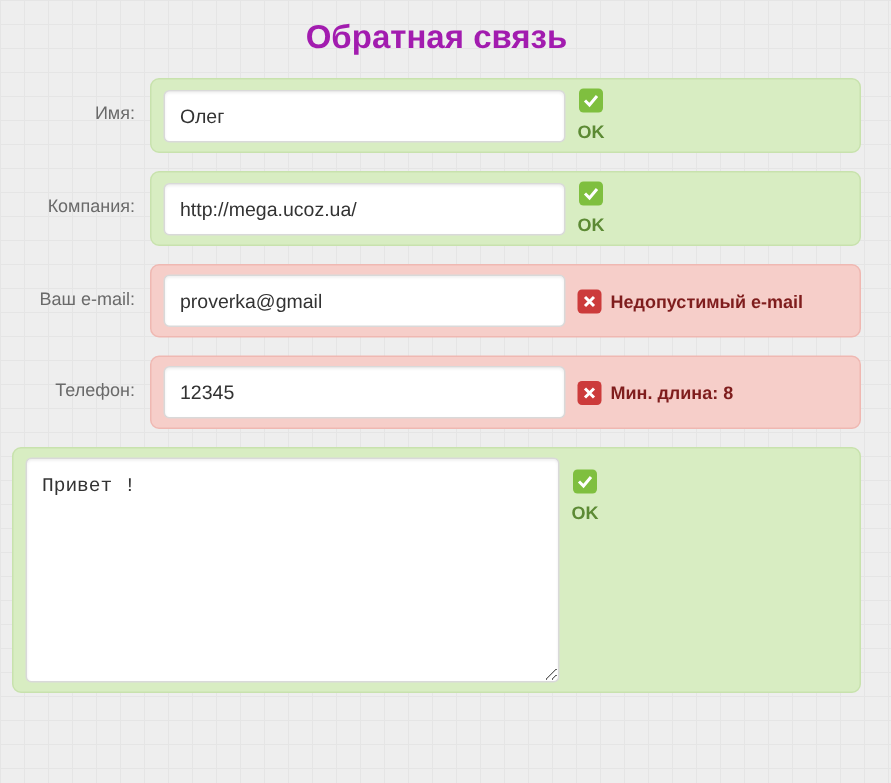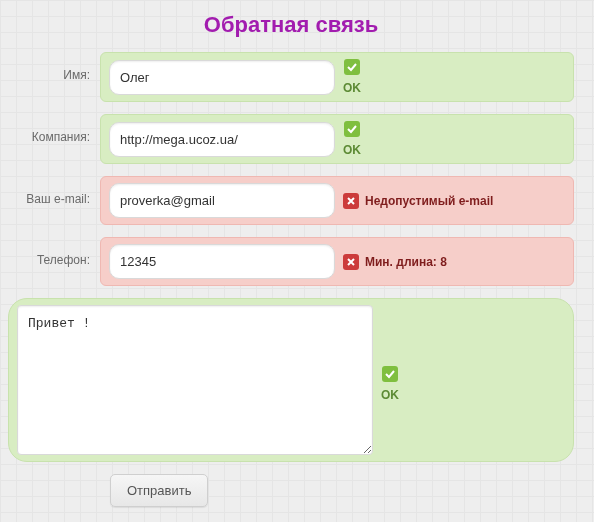--- a/index.html
+++ b/index.html
@@ -38,34 +38,34 @@
     padding-right: 10px;
   }
   .field-box {
     flex: 1;
     border-radius: 6px;
     padding: 6px 8px;
     display: flex;
     align-items: center;
     gap: 8px;
   }
-  .field-box.ta { align-items: center; border-radius: 19px; }
+  .field-box.ta { align-items: flex-start; }
   .ok-box { background: #d8edc2; border: 1px solid #c8e2ad; }
   .err-box { background: #f6cec9; border: 1px solid #efb8b2; }
   .input, .textarea {
     font-size: 13px;
     color: #333;
     background: #fff;
     border: 1px solid #d9d9d9;
     border-radius: 4px;
     padding: 9px 10px;
     box-shadow: inset 0 1px 2px rgba(0,0,0,0.07);
     font-family: Arial, Helvetica, sans-serif;
   }
-  .input { width: 226px; flex-shrink: 0; border-radius: 10px; }
+  .input { width: 268px; flex-shrink: 0; }
   .textarea {
     width: 356px;
     height: 150px;
     resize: both;
     font-family: "Courier New", monospace;
     line-height: 1.4;
   }
   .status {
     display: flex;
     align-items: center;
@@ -173,16 +173,13 @@
         <span class="icon icon-ok">
           <svg viewBox="0 0 10 10">
               <path d="M1 5 L4 8 L9 2" stroke="#fff" stroke-width="2" fill="none"></path>
             </svg>
         </span>
         <span>OK</span>
       </div>
     </div>
   </div>
 
-  <div class="btn-row">
-    <button class="btn">Отправить</button>
-  </div>
 </div>
 
 </body></html>

